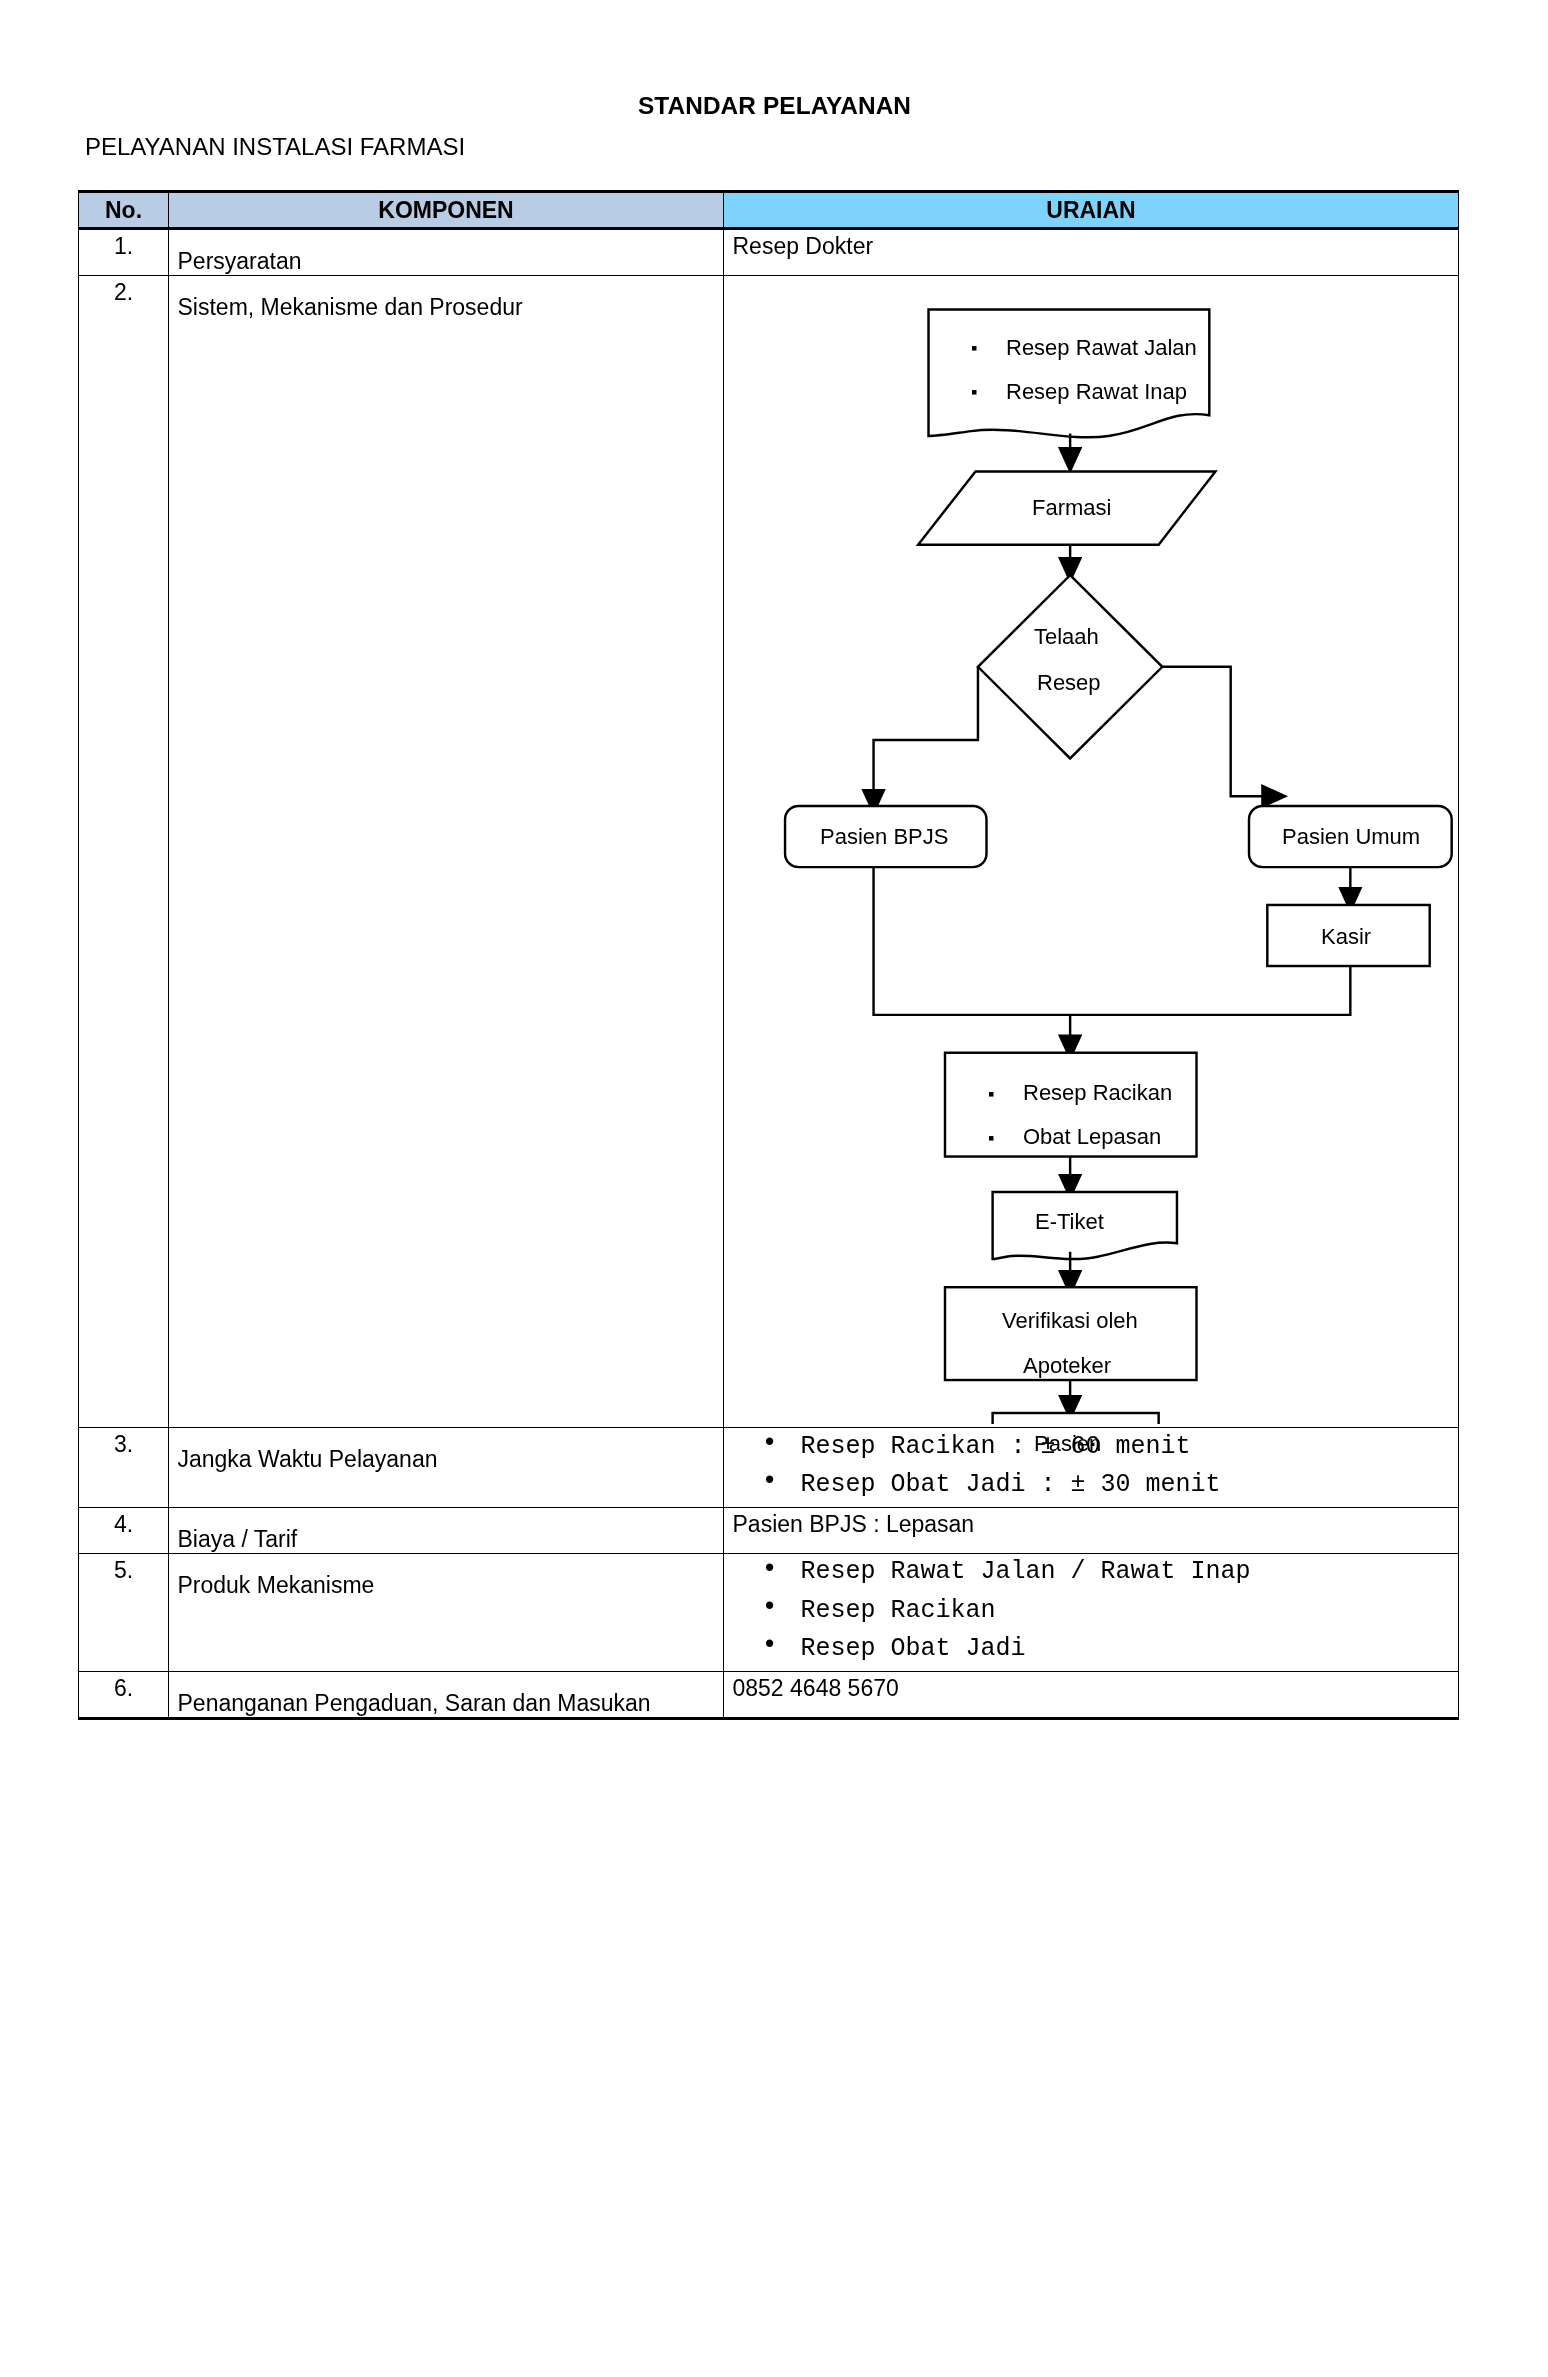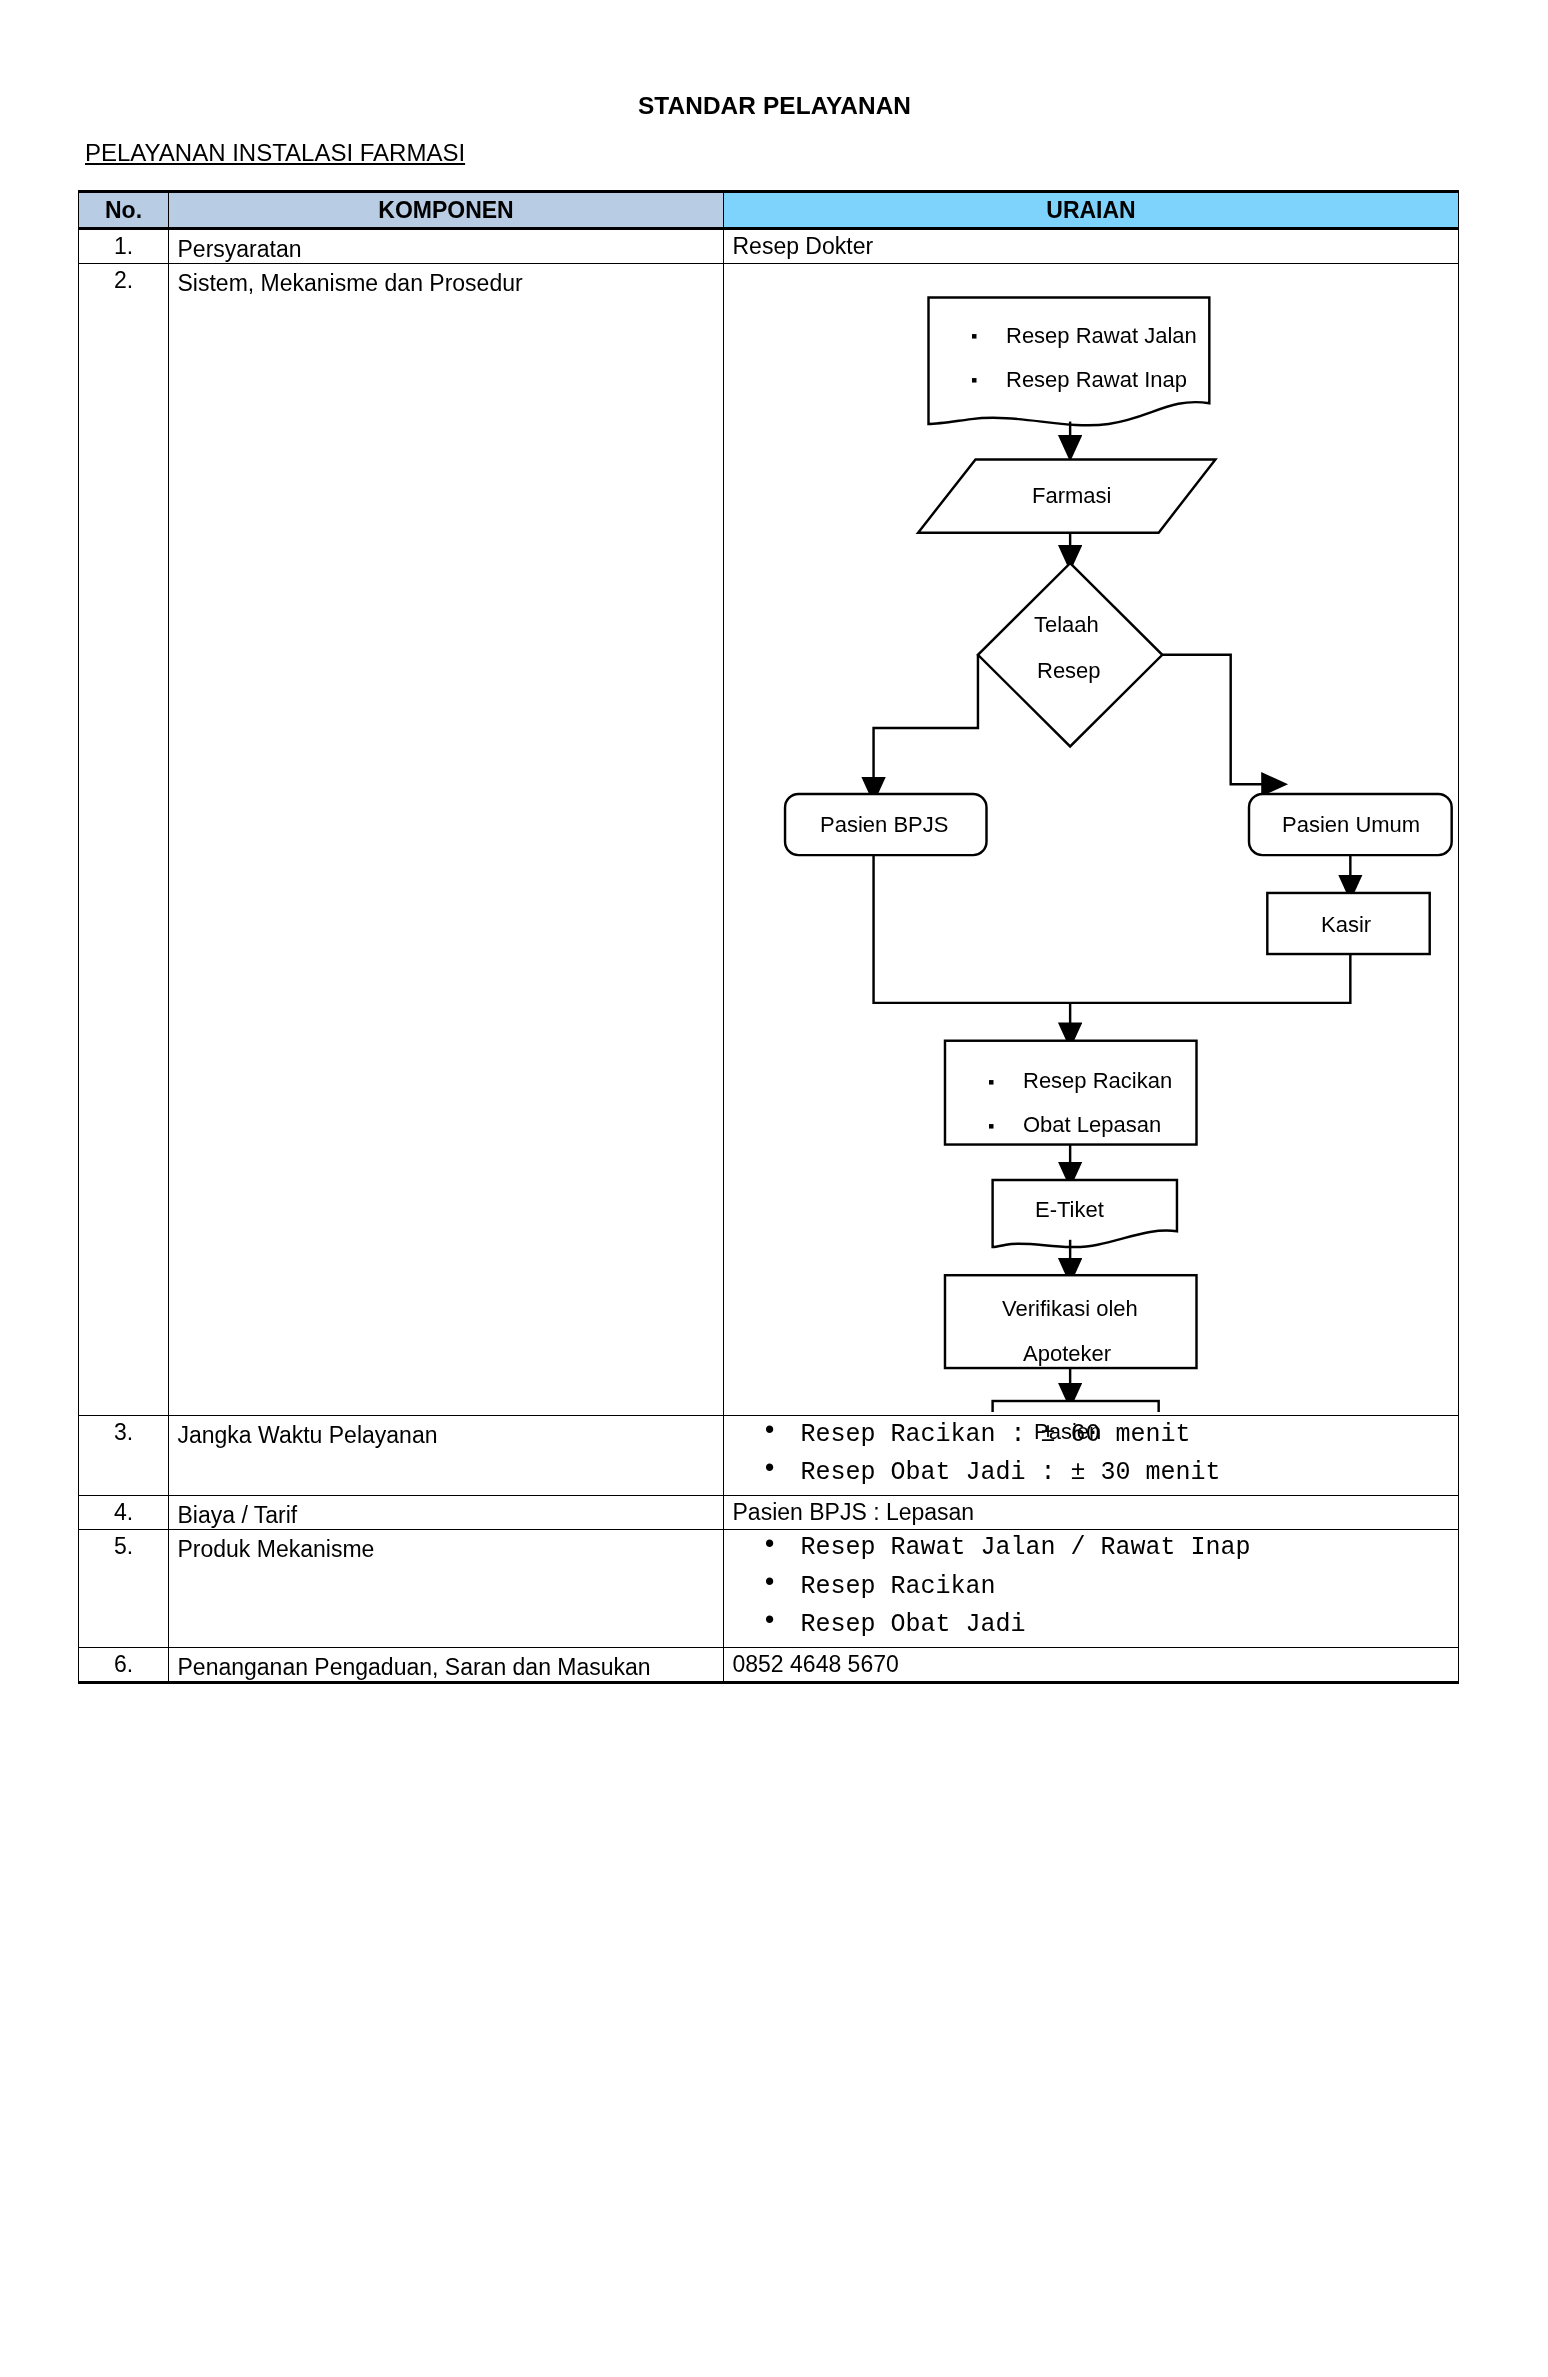--- a/index.html
+++ b/index.html
@@ -29,24 +29,23 @@
     top: 92px;
     width: 1549px;
     text-align: center;
     font-size: 24.4px;
     font-weight: bold;
     letter-spacing: 0.1px;
   }
   .doc-subtitle {
     position: absolute;
     left: 85px;
-    top: 139px;
+    top: 133px;
     font-size: 24px;
     font-weight: normal;
-    text-decoration: underline;
   }
 
   
   .std-table {
     position: absolute;
     left: 78px;
     top: 190px;
     width: 1381px;
     border-collapse: collapse;
     table-layout: fixed;
@@ -71,21 +70,21 @@
   .col-no   { width: 90px; }
   .col-komp { width: 555px; }
   .col-ura  { width: 735px; }
 
   td.c-no {
     text-align: center;
     padding-top: 3.1px;
   }
   td.c-komp {
     padding-left: 8.5px;
-    padding-top: 6px;
+    padding-top: 18px;
     margin-top: 36px;
   }
   td.c-ura {
     padding-left: 8.5px;
     padding-top: 3.1px;
   }
 
   .row-tall { height: 27px; }
 
   

